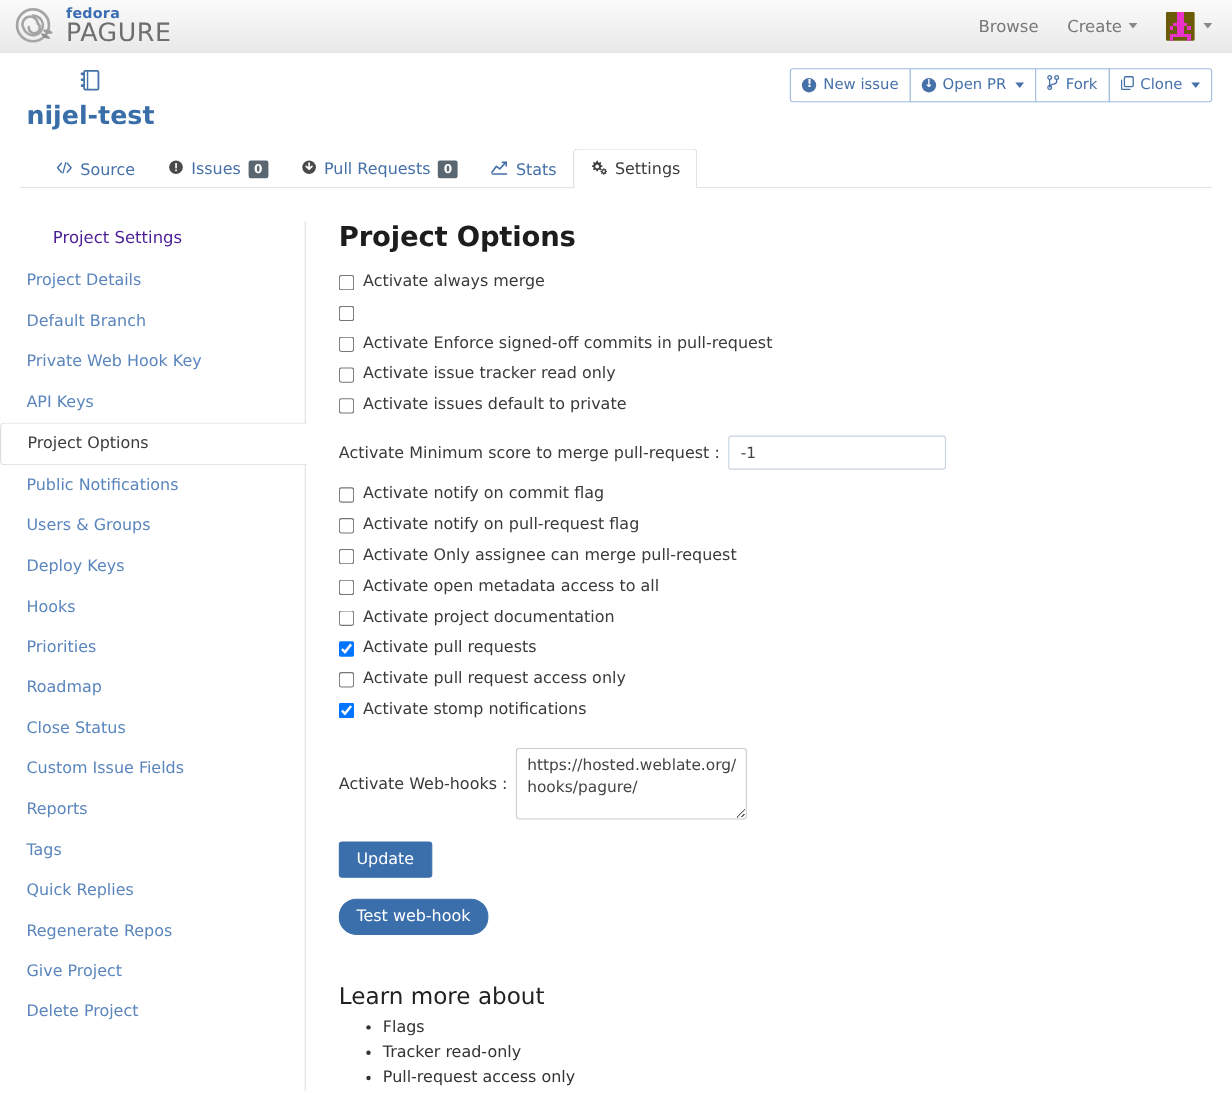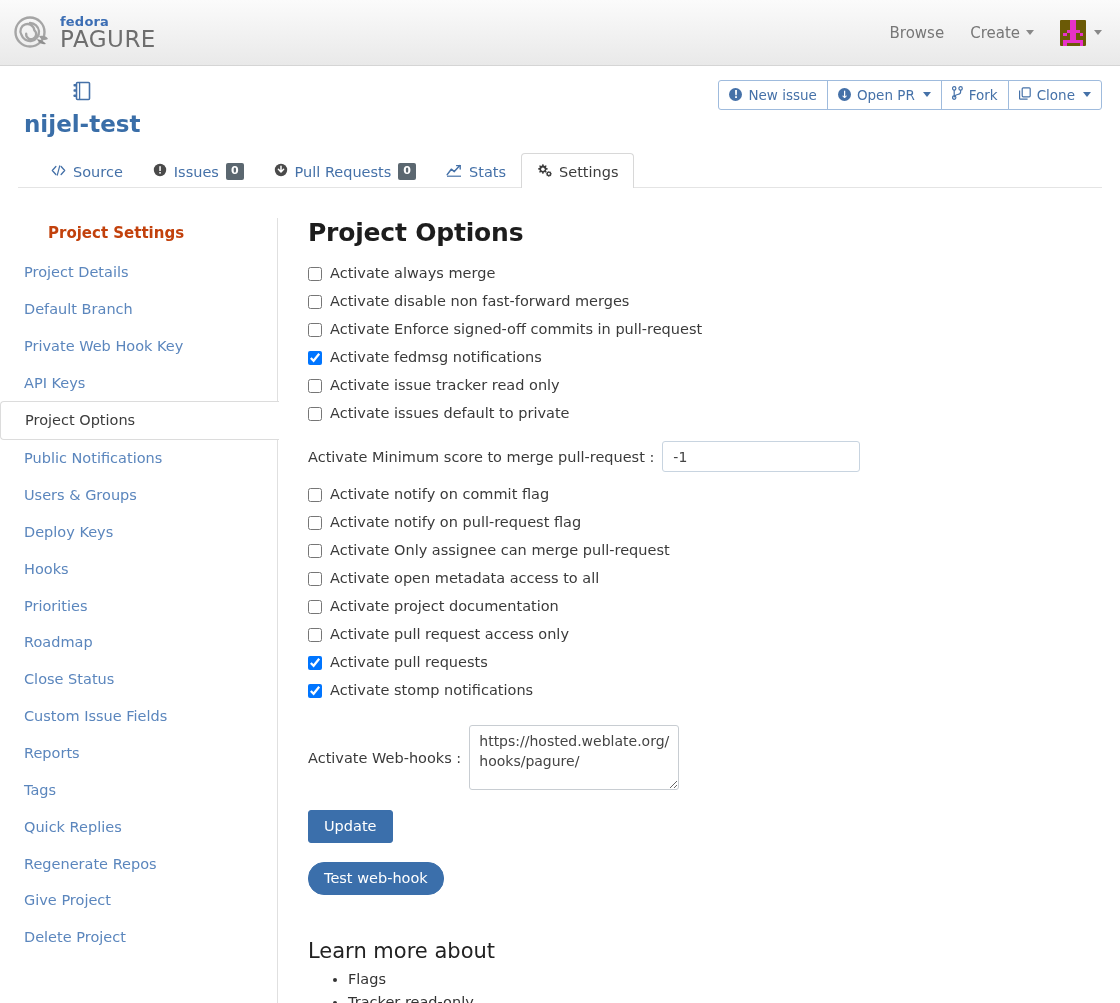--- a/index.html
+++ b/index.html
@@ -8,21 +8,21 @@
     width: 1120px; height: 1003px;
     background: #ffffff;
     font-family: "DejaVu Sans", "Liberation Sans", sans-serif;
     font-size: 14px;
     color: #333;
     overflow: hidden;
   }
 
   
   .navbar {
-    height: 66px;
+    height: 48px;
     background: linear-gradient(to bottom, #fbfbfb 0%, #e9e9e9 100%);
     border-bottom: 1px solid #d5d5d5;
     display: flex;
     align-items: center;
     padding: 0 18px 0 12px;
     position: relative;
   }
   .brand { display: flex; align-items: center; gap: 8px; text-decoration: none; }
   .brand-logo { width: 40px; height: 40px; flex: none; }
   .brand-text { line-height: 1; display: flex; flex-direction: column; justify-content: center; }
@@ -132,21 +132,21 @@
     display: flex;
     padding-top: 30px;
   }
   .sidebar {
     width: 278px; flex: none;
     border-right: 1px solid #e0e0e0;
     padding: 0 0 40px 0;
     position: relative;
   }
   .sidebar-title {
-    font-size: 15px; font-weight: bold; color: #c2410c;
+    font-size: 15px; font-weight: normal; color: #4c1d95;
     padding: 6px 18px 6px 48px;
     margin-bottom: 6px;
   }
   .sb-item {
     display: block;
     font-size: 14.5px;
     color: #5b86bd;
     padding: 9px 18px 9px 24px;
     text-decoration: none;
     cursor: pointer;
@@ -440,29 +440,24 @@
   <main class="main">
     <h1 class="main-title">Project Options</h1>
 
     
     <div class="opt-row">
       <input type="checkbox" id="c0" style="">
       <label for="c0">Activate always merge</label>
     </div>
     <div class="opt-row">
       <input type="checkbox" id="c1" style="">
-      <label for="c1">Activate disable non fast-forward merges</label>
     </div>
     <div class="opt-row">
       <input type="checkbox" id="c2" style="">
       <label for="c2">Activate Enforce signed-off commits in pull-request</label>
-    </div>
-    <div class="opt-row">
-      <input type="checkbox" checked="" id="c3" style="">
-      <label for="c3">Activate fedmsg notifications</label>
     </div>
     <div class="opt-row">
       <input type="checkbox" id="c5" style="">
       <label for="c5">Activate issue tracker read only</label>
     </div>
     <div class="opt-row">
       <input type="checkbox" id="c6" style="">
       <label for="c6">Activate issues default to private</label>
     </div>
 
@@ -487,26 +482,26 @@
     </div>
     <div class="opt-row">
       <input type="checkbox" id="d3" style="">
       <label for="d3">Activate open metadata access to all</label>
     </div>
     <div class="opt-row">
       <input type="checkbox" id="d4" style="">
       <label for="d4">Activate project documentation</label>
     </div>
     <div class="opt-row">
+      <input type="checkbox" checked="" id="d6" style="">
+      <label for="d6">Activate pull requests</label>
+    </div>
+    <div class="opt-row">
       <input type="checkbox" id="d5" style="">
       <label for="d5">Activate pull request access only</label>
-    </div>
-    <div class="opt-row">
-      <input type="checkbox" checked="" id="d6" style="">
-      <label for="d6">Activate pull requests</label>
     </div>
     <div class="opt-row">
       <input type="checkbox" checked="" id="d7" style="">
       <label for="d7">Activate stomp notifications</label>
     </div>
 
     
     <div class="webhook-row">
       <span class="webhook-label">Activate Web-hooks :</span>
       <textarea class="webhook-area" style="">https://hosted.weblate.org/hooks/pagure/</textarea>

